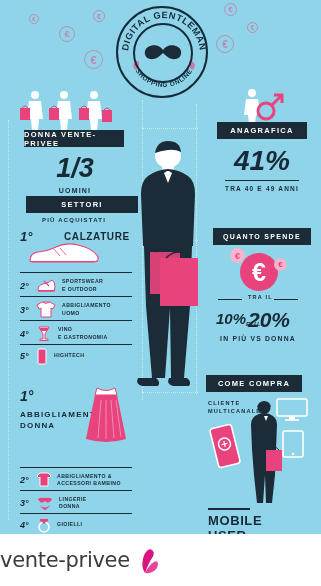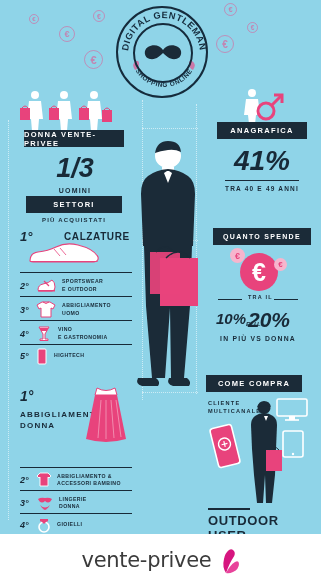--- a/index.html
+++ b/index.html
@@ -95,21 +95,21 @@
   .row-rule {
     position:absolute; border-top:1px solid #182a38;
   }
 
   
   .fig { position:absolute; }
 
   
   .footer {
     position:absolute; left:0; bottom:0; width:321px; height:52px;
-    background:#ffffff; display:flex; align-items:center; justify-content:center;
+    background:#ffffff; display:flex; align-items:center; 
   }
   .logo-text {
     font-size:21px; color:#3b3b3b; letter-spacing:-.3px;
     font-family:"DejaVu Sans", sans-serif;
   }
 </style>
 </head>
 <body>
 
 <div id="infographic">
@@ -216,21 +216,21 @@
       <path d="M36 118 h38 v48 h-38 z"></path>
       <path d="M26 112 h30 v42 h-30 z" opacity=".92"></path>
     </g>
     <g stroke="#1b2b38" stroke-width="1.4" fill="none">
       <path d="M42 118 q12 -12 24 0"></path>
       <path d="M32 112 q9 -10 18 0"></path>
     </g>
   </svg>
 
   <div class="panel" style="left:18px; top:196px; width:118px;">
-    <div class="ribbon" style="position:relative; width:96px; margin-left:8px;">SETTORI</div>
+    <div class="ribbon" style="position:relative; width:112px; margin-left:8px;">SETTORI</div>
     <div class="sub-label" style="font-size:6px; text-align:center; margin-top:4px; width:112px;">PIÙ ACQUISTATI</div>
 
     <div style="position:relative; margin-top:4px; height:36px;">
       <span class="rank" style="position:absolute; left:2px; top:2px; font-size:13px;">1°</span>
       <span style="position:absolute; left:46px; top:4px; font-size:10px; font-weight:bold; color:#182a38; letter-spacing:.6px;">CALZATURE</span>
       <svg style="position:absolute; left:8px; top:16px; width:74px; height:22px;" viewBox="0 0 74 22">
         <path d="M4 18 q0 -8 8 -9 q10 -1 18 -5 q10 -5 22 -2 q16 4 20 12 q1 4 -4 5 h-58 q-6 0 -6 -1 z" fill="#ffffff" stroke="#e8437c" stroke-width="1.2"></path>
         <path d="M4 18 h64 q4 0 4 1 h-68 q0 -1 0 -1 z" fill="#e8437c"></path>
         <g stroke="#e8437c" stroke-width=".8" fill="none">
           <path d="M28 6 l6 7"></path>
@@ -408,21 +408,21 @@
         <path d="M13 7 q2 -6 7 -6 q6 0 7 6 q-4 -2 -7 -1 q-4 0 -7 1 z" fill="#1b2b38"></path>
         <path d="M11 16 q4 -3 9 -3 q5 0 9 3 q4 3 4 9 l-1 24 h-24 l-1 -24 q0 -6 4 -9 z" fill="#1b2b38"></path>
         <path d="M8 49 h24 l-1 26 l-3 28 h-6 l-1 -28 l-2 28 h-6 l-3 -28 z" fill="#1b2b38"></path>
         <path d="M20 16 l2 5 l2 -5 z" fill="#ffffff"></path>
         <rect x="22" y="50" width="16" height="21" fill="#e8437c"></rect>
         <path d="M25 50 q5 -6 10 0" stroke="#1b2b38" stroke-width="1" fill="none"></path>
       </svg>
     </div>
 
     <div class="hr-dark" style="width:42px; margin-left:2px; border-top-width:2px;"></div>
-    <div class="sub-label" style="font-size:13px; margin-top:3px; margin-left:2px; letter-spacing:.6px;">OUTDOOR</div>
+    <div class="sub-label" style="font-size:13px; margin-top:3px; margin-left:2px; letter-spacing:.6px;">MOBILE</div>
     <div class="sub-label" style="font-size:13px; margin-left:2px; letter-spacing:.6px;">USER</div>
   </div>
 
 </div>
 
 <div class="footer">
   <span class="logo-text">vente-privee</span>
   <svg style="width:26px; height:30px; margin-left:2px;" viewBox="0 0 26 30">
     <path d="M13 28 q-4 -6 -2 -14 q1 -6 5 -9 q3 -2 5 1 q2 3 -1 7 q-3 4 -7 15 z" fill="#d6157f"></path>
     <path d="M13 28 q4 -8 9 -11 q4 -2 4 2 q0 5 -6 8 q-4 2 -7 1 z" fill="#e8439b"></path>

